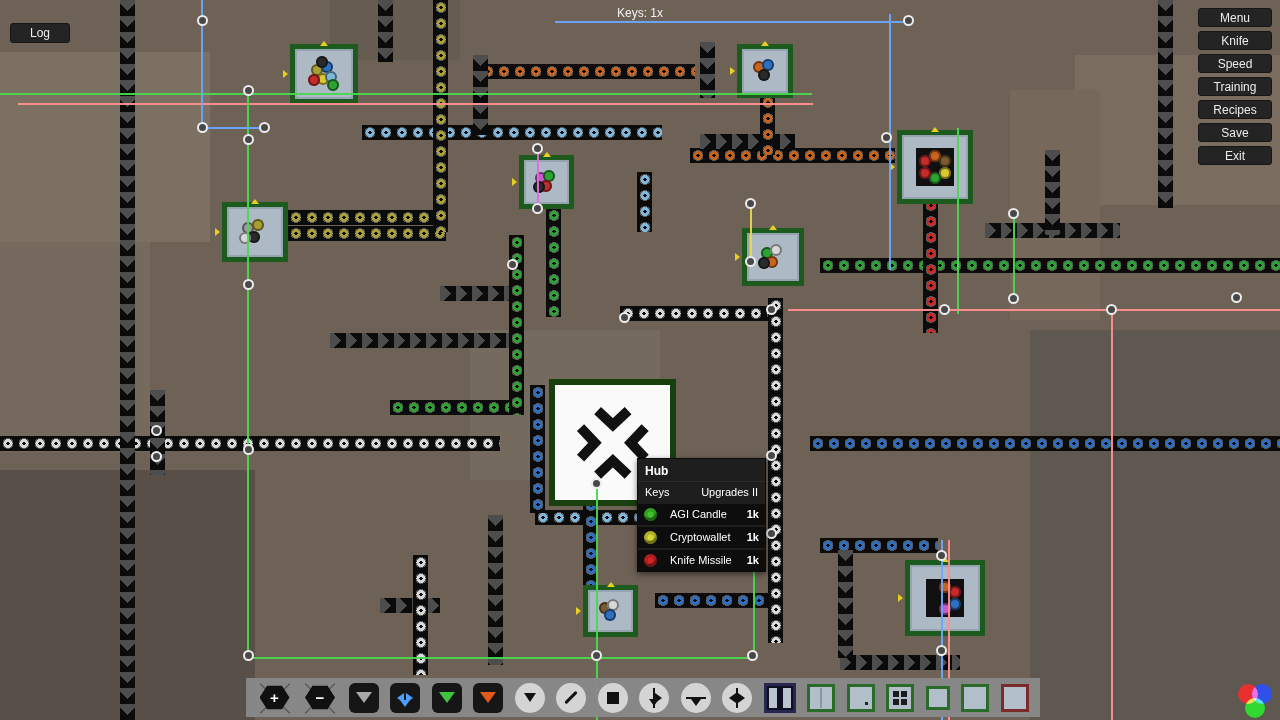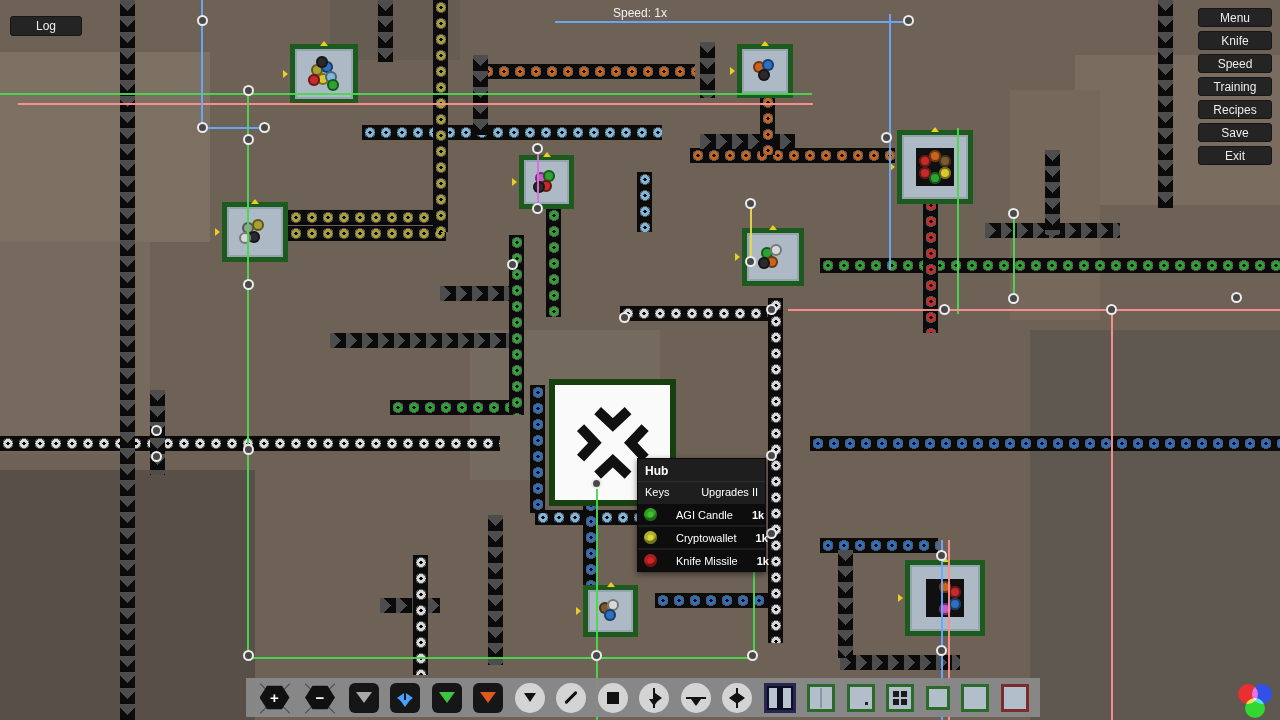--- a/index.html
+++ b/index.html
@@ -21,31 +21,31 @@
   .factory::after{content:"";position:absolute;left:-12px;top:50%;margin-top:-4px;
        border:4px solid transparent;border-left:5px solid #e8d020}
   .core{position:absolute;left:50%;top:50%;width:38px;height:38px;transform:translate(-50%,-50%);background:#101010}
   .dot{position:absolute;width:12px;height:12px;border-radius:50%;box-shadow:inset 0 0 0 2px rgba(0,0,0,.45);z-index:1}
   #hub{position:absolute;background:#fafafa;border:6px solid #18400f;z-index:5;display:flex;align-items:center;justify-content:center}
   #hub svg{width:78%;height:78%}
 
   
   .hud-btn{background:#242424;color:#ececec;border:1px solid #161616;border-radius:3px;
        font-family:"Liberation Sans",sans-serif;font-size:12px;line-height:1;cursor:pointer}
-  #log-btn{position:absolute;left:10px;top:16px;width:72px;height:20px;z-index:40}
+  #log-btn{position:absolute;left:10px;top:23px;width:60px;height:20px;z-index:40}
   #speed{position:absolute;top:6px;left:0;width:100%;text-align:center;color:#f2f2f2;font-size:12px;z-index:40;pointer-events:none}
   #menu-list{position:absolute;right:8px;top:8px;display:flex;flex-direction:column;gap:4px;z-index:40}
   #menu-list .hud-btn{width:74px;height:19px}
 
   
   #tooltip{position:absolute;background:#1e1e1e;border:1px solid #0a0a0a;color:#fff;z-index:20;box-shadow:0 2px 6px rgba(0,0,0,.5)}
   .tt-title{padding:5px 7px 3px;font-weight:bold;font-size:12px}
   .tt-goal{display:flex;justify-content:space-between;gap:12px;padding:4px 7px;font-size:11px;border-top:1px solid #2e2e2e}
   .tt-items{display:flex;flex-direction:column;gap:2px;margin-top:2px}
-  .tt-item{display:flex;align-items:center;gap:19px;background:#0d0d0d;padding:4px 6px;font-size:11px}
+  .tt-item{display:flex;align-items:flex-start;gap:13px;background:#0d0d0d;padding:4px 6px;font-size:11px}
   .tt-ic{width:13px;height:13px;border-radius:50%;flex:0 0 13px;box-shadow:inset -1px -3px 0 rgba(0,0,0,.35), inset 0 0 0 3.5px rgba(0,0,0,.18)}
   .tt-nm{flex:1;white-space:nowrap}
   .tt-ct{font-weight:bold}
 
   
   #toolbar{position:absolute;left:246px;top:678px;width:794px;height:39px;background:rgba(136,136,136,.97);
        display:flex;align-items:center;justify-content:space-evenly;z-index:30}
   .tb{position:relative;display:flex;align-items:center;justify-content:center;padding:0;border:none;background:transparent;cursor:pointer}
   .hexwrap{width:34px;height:30px}
   .hexwrap::before,.hexwrap::after{content:"";position:absolute;left:-4px;top:50%;width:42px;height:1px;background:#4a4a4a}
@@ -237,21 +237,21 @@
 <div id="hub" style="left: 549px; top: 379px; width: 115px; height: 115px;">
   <svg viewBox="0 0 100 100" fill="none" stroke="#111" stroke-width="11">
     <polyline points="33,14 50,30 67,14"></polyline>
     <polyline points="33,86 50,70 67,86"></polyline>
     <polyline points="14,33 30,50 14,67"></polyline>
     <polyline points="86,33 70,50 86,67"></polyline>
   </svg>
 </div>
 
 <button id="log-btn" class="hud-btn">Log</button>
-<div id="speed">Speed: 1x</div>
+<div id="speed">Keys: 1x</div>
 <div id="menu-list">
     <button class="hud-btn">Menu</button>
     <button class="hud-btn">Knife</button>
     <button class="hud-btn">Speed</button>
     <button class="hud-btn">Training</button>
     <button class="hud-btn">Recipes</button>
     <button class="hud-btn">Save</button>
     <button class="hud-btn">Exit</button>
   </div>
 

